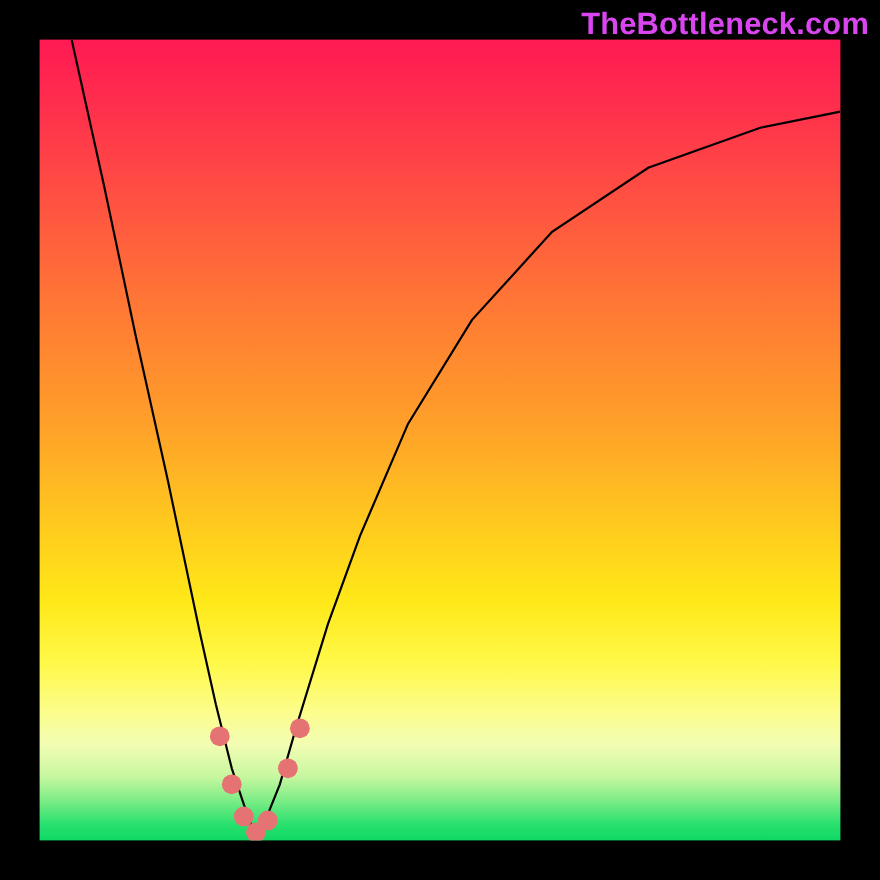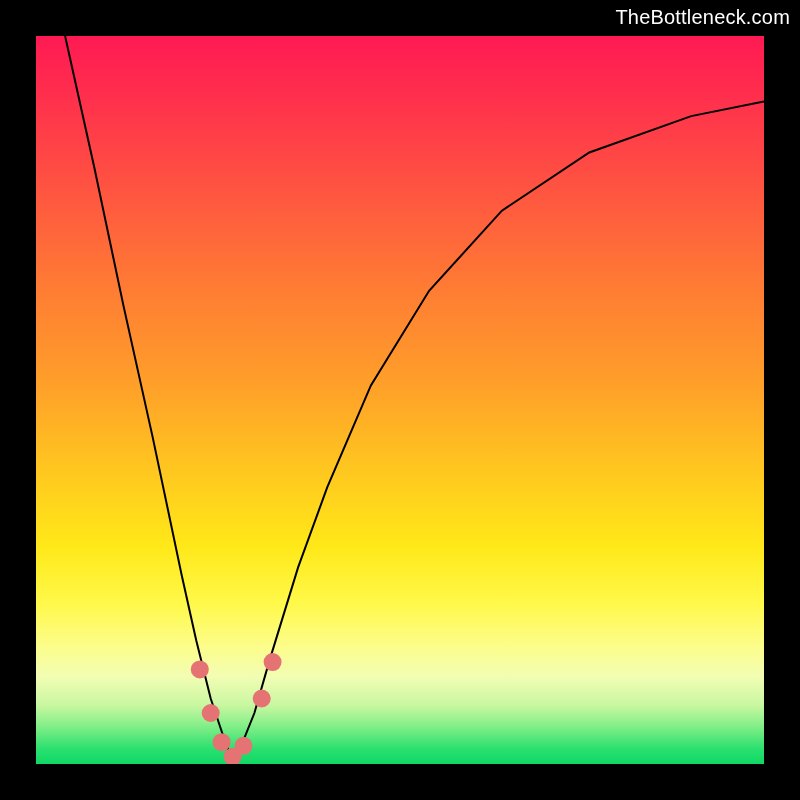--- a/index.html
+++ b/index.html
@@ -37,23 +37,23 @@
       #c8f7a0 92%,
       #7ded86 95%,
       #29e06e 98%,
       #0fd865 100%
     );
   }
   .watermark {
     position: absolute;
     top: 6px;
     right: 10px;
-    color: #ffffff;
-    font-size: 20px;
-    font-weight: 400;
+    color: #d946ef;
+    font-size: 28px;
+    font-weight: 700;
     letter-spacing: 0.2px;
     user-select: none;
   }
   svg.curve {
     position: absolute;
     left: 0; top: 0;
     width: 728px;
     height: 728px;
   }
   .curve-path {

